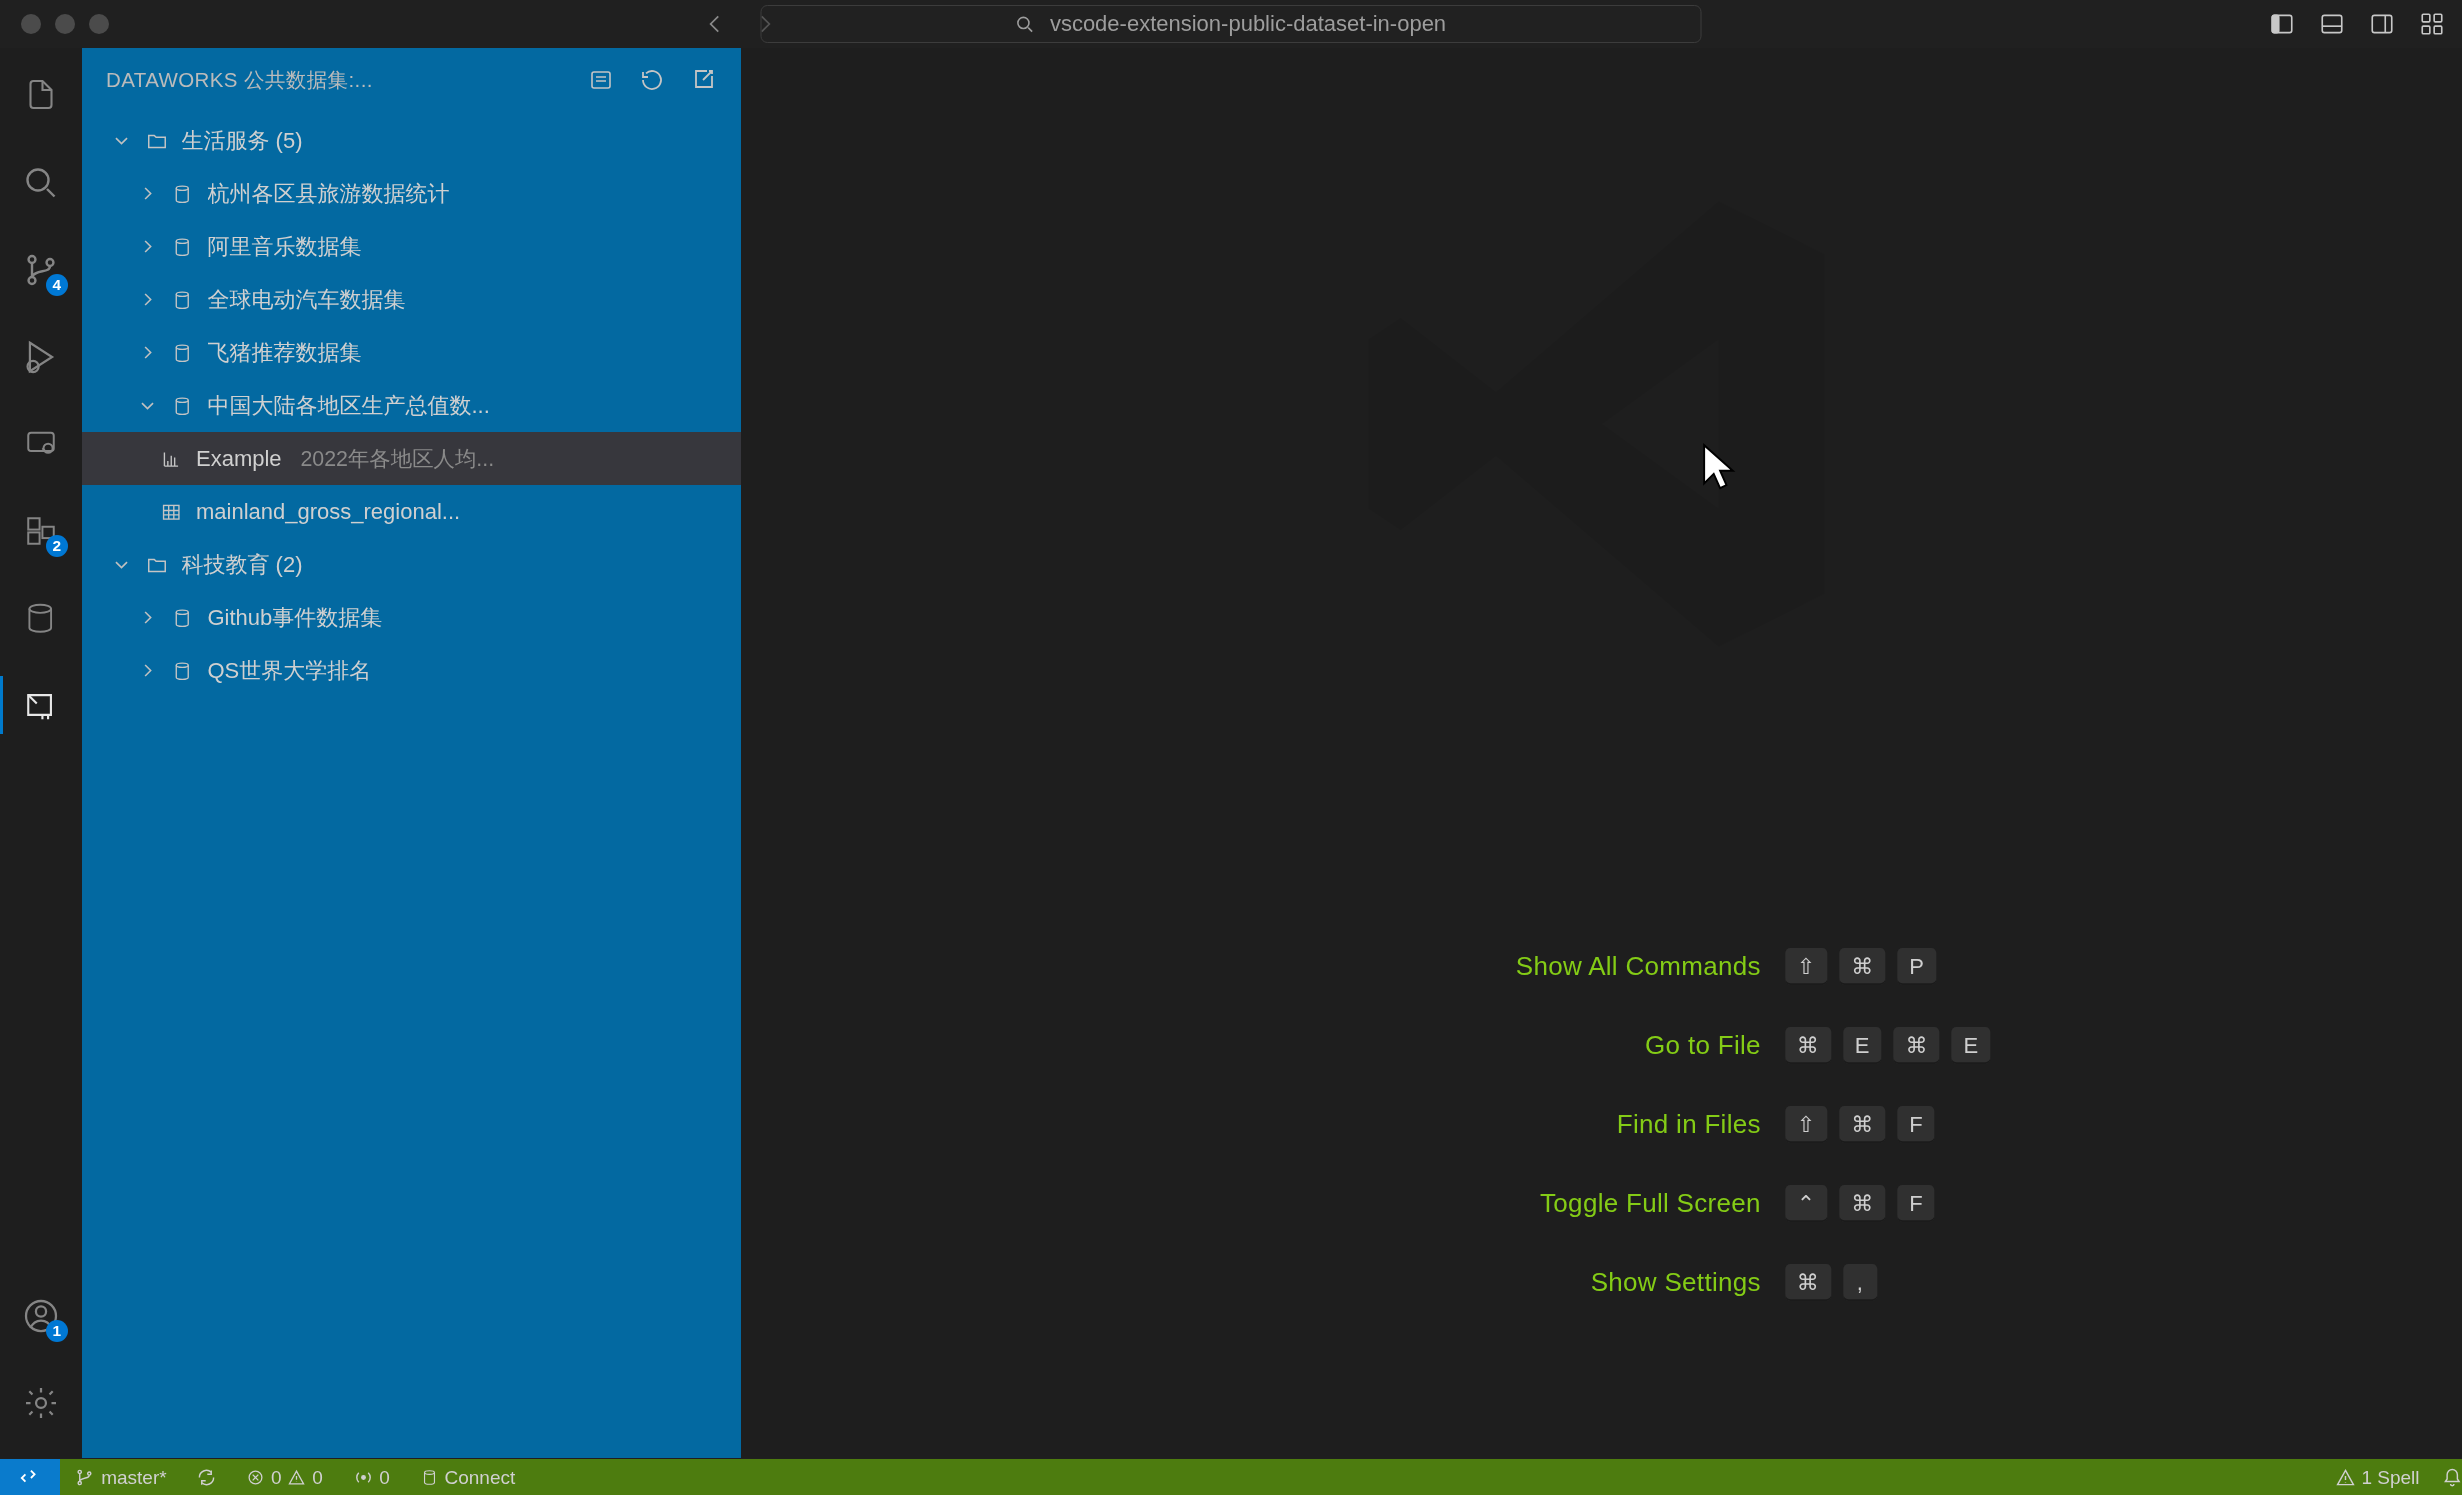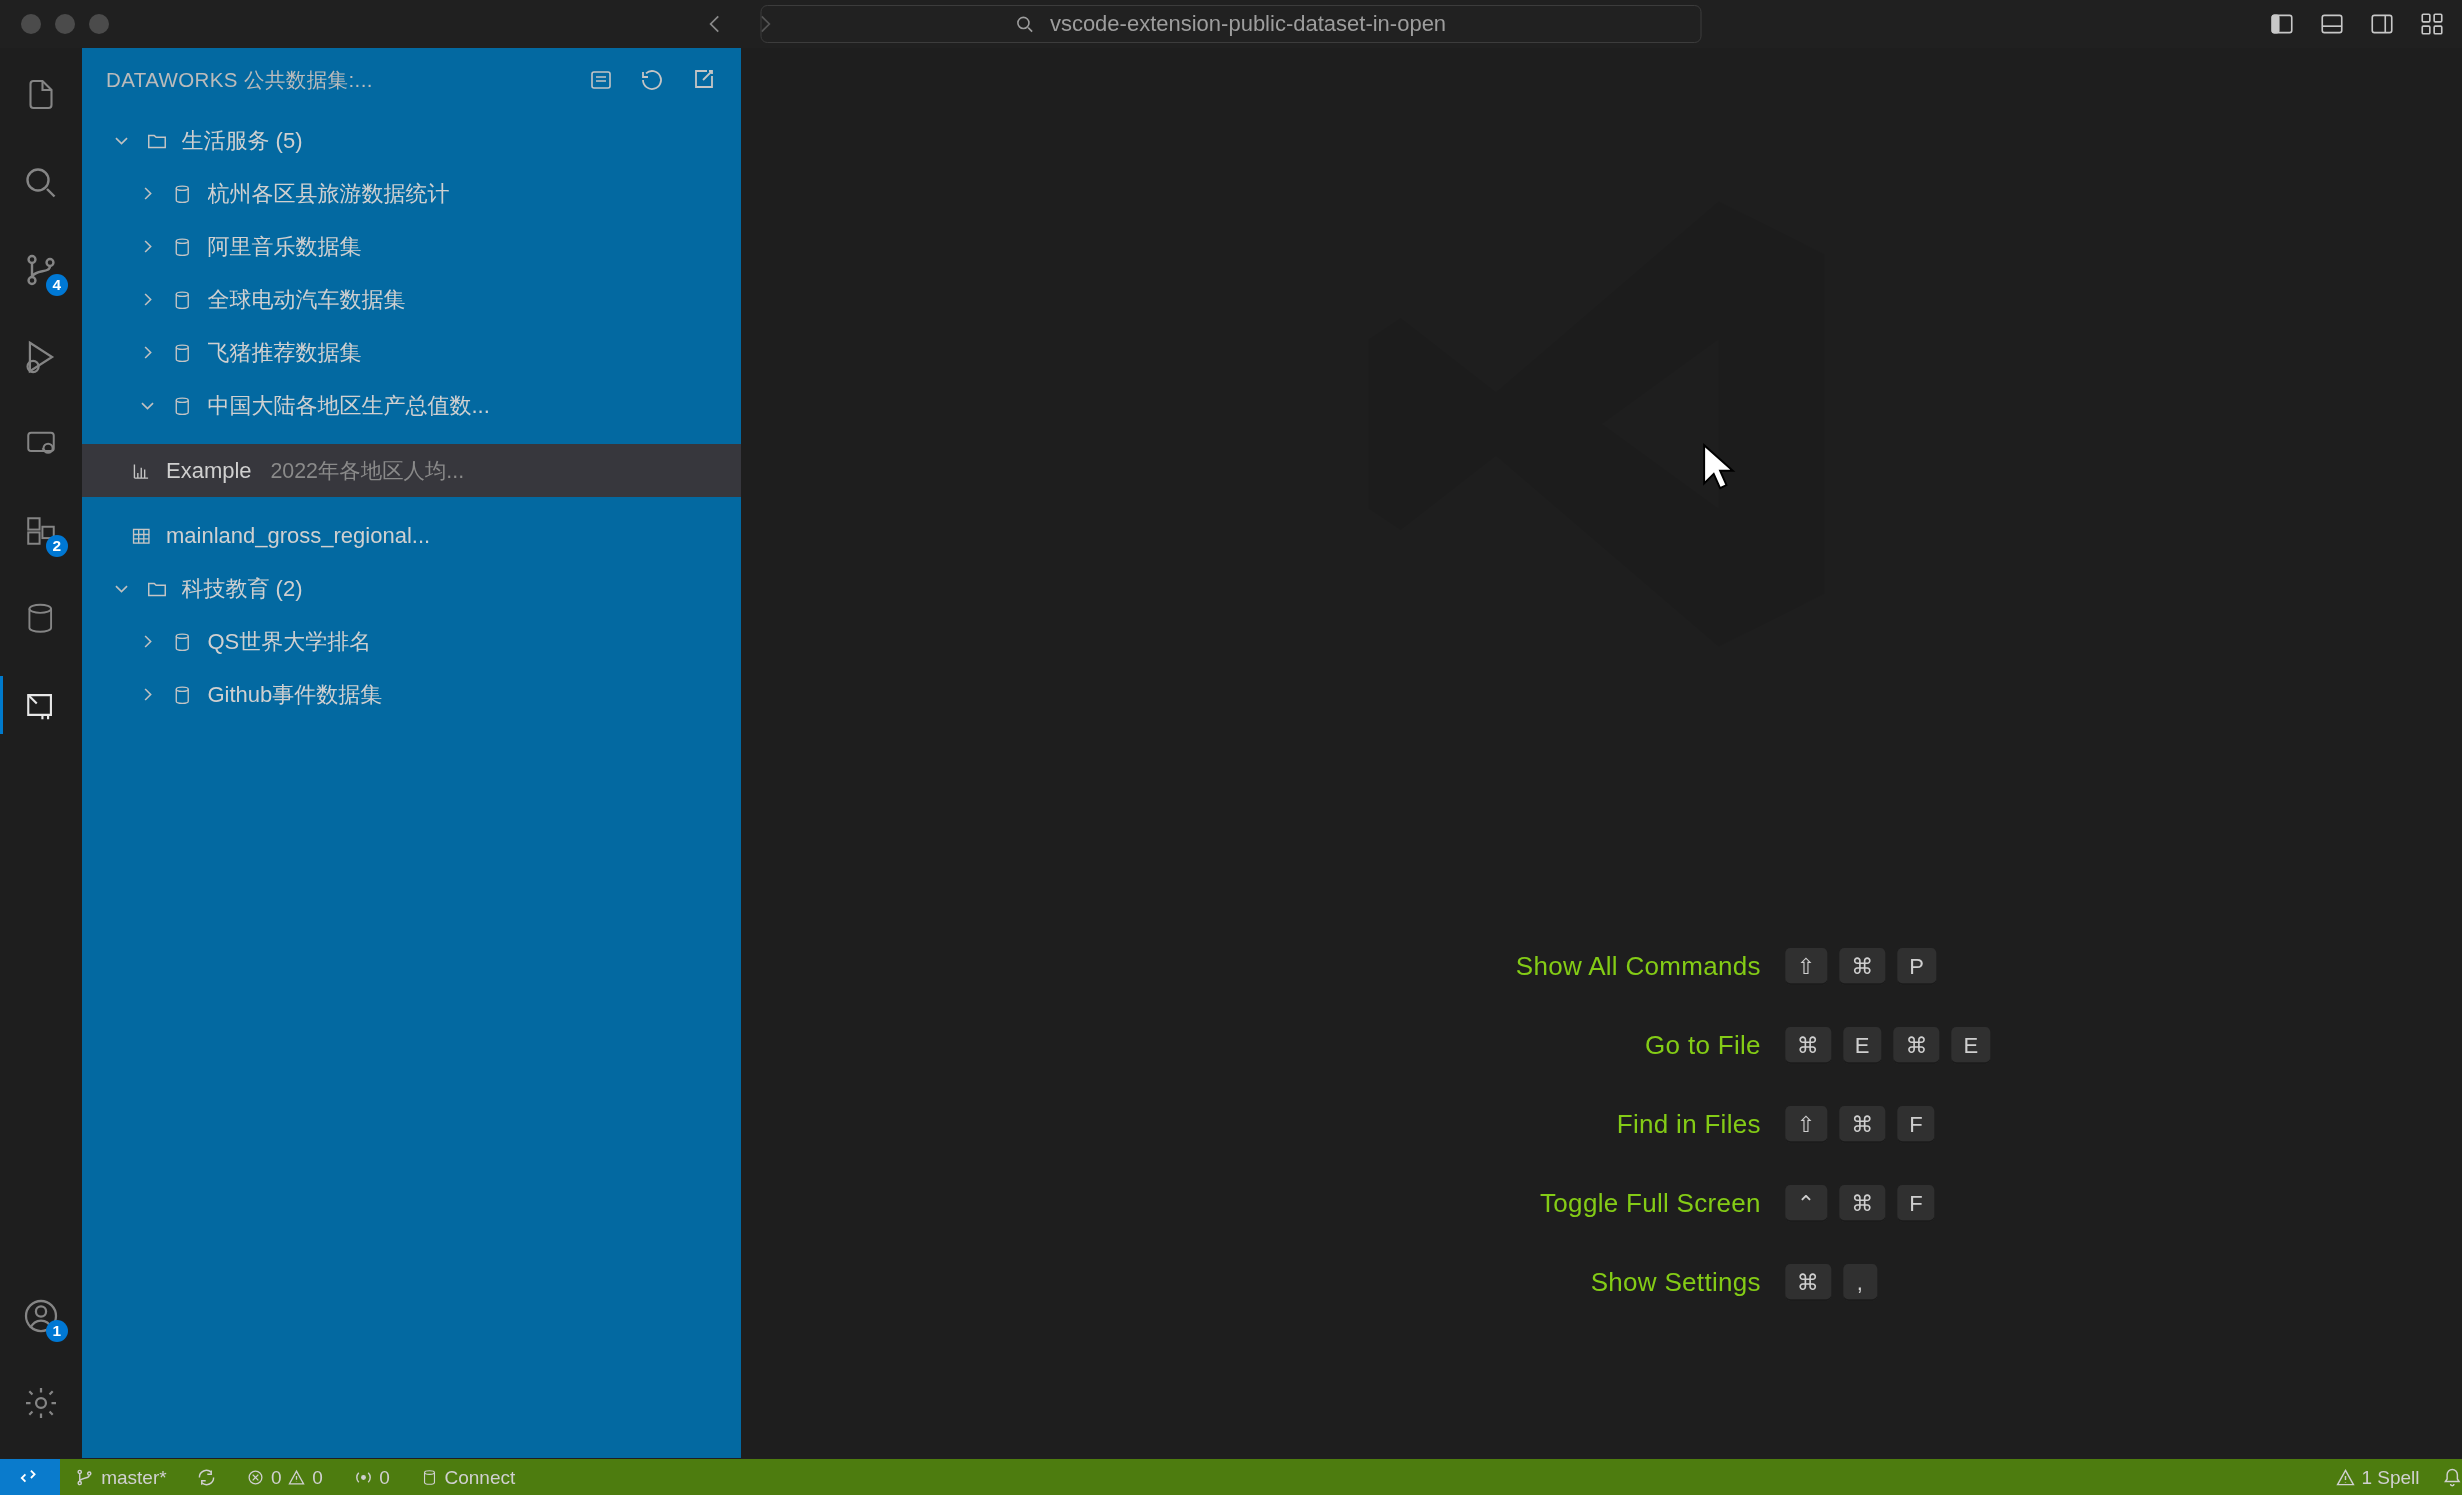--- a/index.html
+++ b/index.html
@@ -61,21 +61,21 @@
   .sidebar-header .actions{display:flex; gap:27px; color:#c5c5c5;}
   .tree{ padding-top:3.4px; font-size:22px; color:#d0d0d0;}
   .row{ height:53px; display:flex; align-items:center; gap:12px; padding-right:8.6px; white-space:nowrap; overflow:hidden; cursor:default;}
   .row .twisty{ color:#c0c0c0; width:20.5px; display:flex; justify-content:center;}
   .row .icon{ width:26px; display:flex; justify-content:center; color:#c5c5c5;}
   .row .label{ overflow:hidden; text-overflow:ellipsis;}
   .row .desc{ color:#8a8a8a; margin-left:6.8px; overflow:hidden; text-overflow:ellipsis; font-size:21.4px;}
   .row.selected{ background:#37373d;}
   .indent-0{ padding-left:29px;}
   .indent-1{ padding-left:55px;}
-  .indent-3{ padding-left:46px;margin-top:12px;}
+  .indent-3{ padding-left:76px;}
   
   .editor{
     flex:1; position:relative; background:#1e1e1e; display:flex; align-items:center; justify-content:center;
   }
   .watermark{ position:absolute; top:111px; width:530px; height:530px; opacity:.05; }
   .cursor-ptr{ position:absolute; top:394px; left:958px; color:#fff; }
   .shortcuts{
     position:absolute; top:898px; left:50%; transform:translateX(-50%);
     display:flex; flex-direction:column; gap:38px;
   }
@@ -382,35 +382,35 @@
               <svg width="19" height="19" viewBox="0 0 24 24" fill="none" stroke="currentColor" stroke-width="2">
                 <path d="M9 5l7 7-7 7"></path>
               </svg>
             </span>
           <span class="icon">
               <svg width="20.5" height="20.5" viewBox="0 0 24 24" fill="none" stroke="currentColor" stroke-width="1.6">
                 <ellipse cx="12" cy="5" rx="7" ry="2.5"></ellipse>
                 <path d="M5 5v14c0 1.4 3.1 2.5 7 2.5s7-1.1 7-2.5V5"></path>
               </svg>
             </span>
+          <span class="label">Github事件数据集</span>
+        </div>
+        <div class="row indent-1">
+          <span class="twisty">
+              <svg width="19" height="19" viewBox="0 0 24 24" fill="none" stroke="currentColor" stroke-width="2">
+                <path d="M9 5l7 7-7 7"></path>
+              </svg>
+            </span>
+          <span class="icon">
+              <svg width="20.5" height="20.5" viewBox="0 0 24 24" fill="none" stroke="currentColor" stroke-width="1.6">
+                <ellipse cx="12" cy="5" rx="7" ry="2.5"></ellipse>
+                <path d="M5 5v14c0 1.4 3.1 2.5 7 2.5s7-1.1 7-2.5V5"></path>
+              </svg>
+            </span>
           <span class="label">QS世界大学排名</span>
-        </div>
-        <div class="row indent-1">
-          <span class="twisty">
-              <svg width="19" height="19" viewBox="0 0 24 24" fill="none" stroke="currentColor" stroke-width="2">
-                <path d="M9 5l7 7-7 7"></path>
-              </svg>
-            </span>
-          <span class="icon">
-              <svg width="20.5" height="20.5" viewBox="0 0 24 24" fill="none" stroke="currentColor" stroke-width="1.6">
-                <ellipse cx="12" cy="5" rx="7" ry="2.5"></ellipse>
-                <path d="M5 5v14c0 1.4 3.1 2.5 7 2.5s7-1.1 7-2.5V5"></path>
-              </svg>
-            </span>
-          <span class="label">Github事件数据集</span>
         </div>
       </div>
     </div>
 
     <div class="editor">
       <svg class="watermark" viewBox="0 0 100 100">
         <path d="M72 8 L92 18 L92 82 L72 92 L30 56 L12 70 L6 66 L6 34 L12 30 L30 44 Z M72 34 L50 50 L72 66 Z" fill="#000"></path>
       </svg>
       <span class="cursor-ptr">
         <svg width="39" height="51" viewBox="0 0 24 32" fill="#fff" stroke="#000" stroke-width="1.2">

